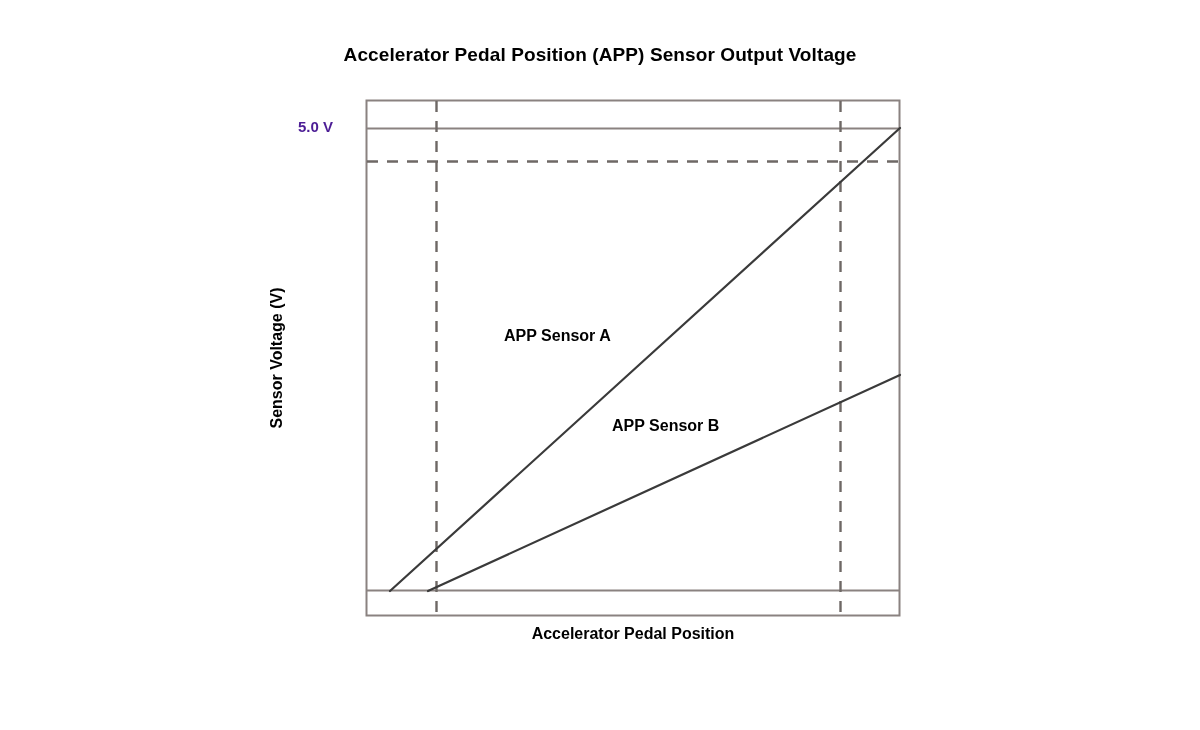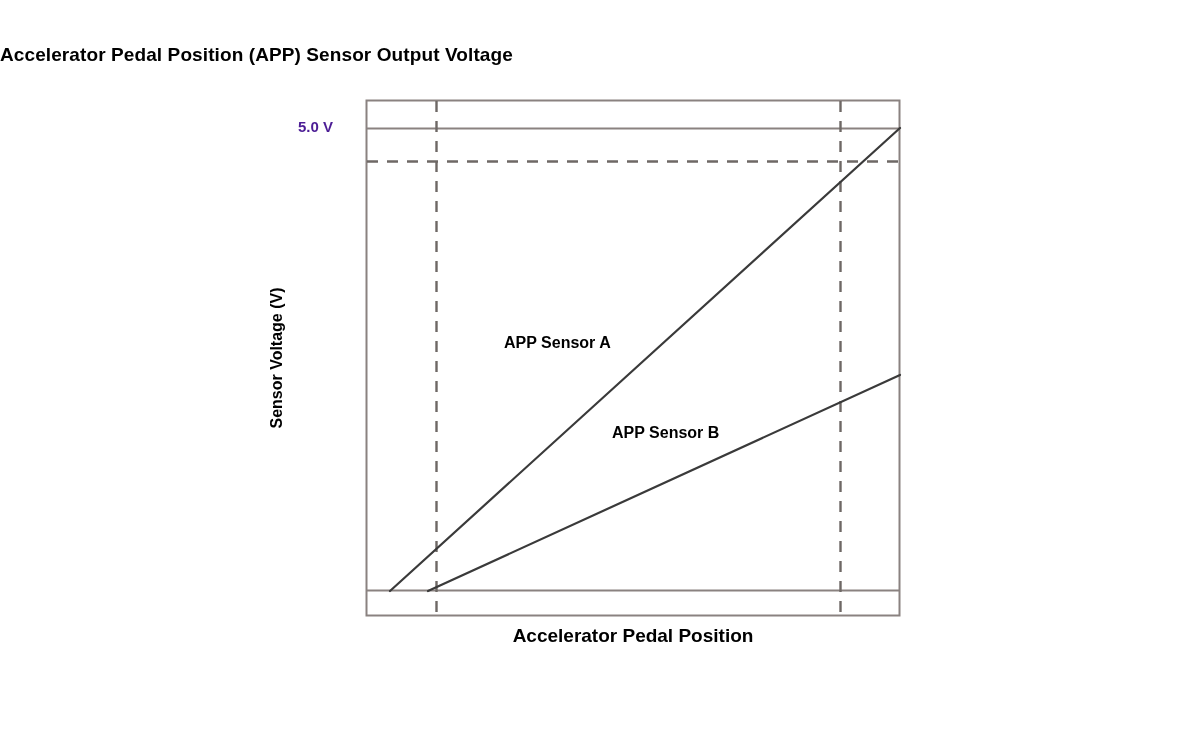--- a/index.html
+++ b/index.html
@@ -21,20 +21,21 @@
     top: 0;
     width: 1200px;
     height: 730px;
   }
 
   #chart-title {
     position: absolute;
     left: 0;
     top: 44px;
     width: 1200px;
+    text-align: center;
     font-size: 19px;
     font-weight: bold;
     color: #000000;
     letter-spacing: 0.1px;
   }
 
   #y-axis-label {
     position: absolute;
     left: 177px;
     top: 258px;
@@ -49,21 +50,21 @@
     color: #000000;
     white-space: nowrap;
   }
 
   #x-axis-label {
     position: absolute;
     left: 366px;
     top: 625px;
     width: 534px;
     text-align: center;
-    font-size: 19px;
+    font-size: 16px;
     font-weight: bold;
     color: #000000;
   }
 
   #y-tick-5v {
     position: absolute;
     left: 298px;
     top: 118px;
     font-size: 15px;
     font-weight: bold;
@@ -76,21 +77,20 @@
     left: 0;
     top: 0;
   }
 
   .series-label {
     position: absolute;
     font-size: 16px;
     font-weight: bold;
     color: #000000;
     white-space: nowrap;
-    margin-top: 7px;
   }
 
   #label-sensor-a {
     left: 504px;
     top: 327px;
   }
 
   #label-sensor-b {
     left: 612px;
     top: 417px;

